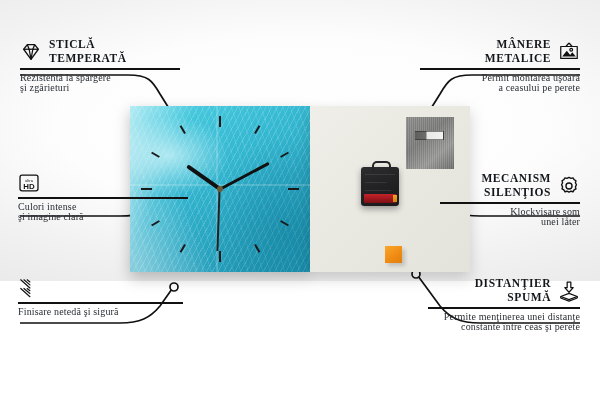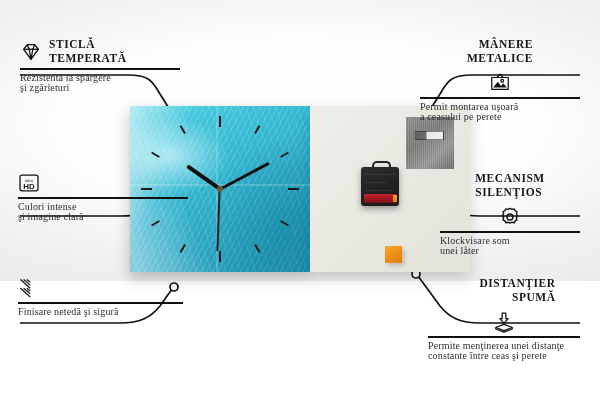--- a/index.html
+++ b/index.html
@@ -83,30 +83,30 @@
   }
   #foam-spacer{
     position:absolute;left:75px;top:140px;width:17px;height:17px;
     background:linear-gradient(145deg,#f9a72b 0%, #f08c14 55%, #e07f0c 100%);
     box-shadow:3px 3px 4px rgba(0,0,0,.16);
   }
 
   
   .callout{position:absolute;}
   .co-head{display:flex;align-items:center;gap:7px;}
-  .co-head.right{justify-content:flex-end;flex-direction:column;}
+  .co-head.right{justify-content:flex-end;}
   .co-title{
     font-weight:bold;font-size:11.5px;letter-spacing:.55px;
     color:#14181c;line-height:13.5px;text-transform:uppercase;
   }
   .co-rule{height:1.6px;background:#111;margin:3px 0 3px;}
   .co-sub{
     font-size:10px;line-height:10.6px;color:#2a2f34;letter-spacing:.15px;
   }
-  .co-sub.right{}
+  .co-sub.right{text-align:right;}
   .ico{width:22px;height:22px;flex:0 0 22px;}
   .ico svg{display:block;width:22px;height:22px;}
 
   #leaders{position:absolute;left:0;top:0;width:600px;height:400px;}
 </style>
 </head>
 <body>
 
 <div id="stage">
 
@@ -262,21 +262,21 @@
       </span>
     </div>
     <div class="co-rule"></div>
     <div class="co-sub right">
       <span>Permit montarea uşoară</span><br><span>a ceasului pe perete</span>
     </div>
   </div>
 
   <div class="callout" style="left:440px;top:172px;width:140px;">
     <div class="co-head right">
-      <span class="co-title" style="text-align:left;">
+      <span class="co-title" style="text-align:right;">
         <span>MECANISM</span><br><span>SILENŢIOS</span>
       </span>
       <span class="ico">
         <svg viewBox="0 0 24 24" fill="none" stroke="#111" stroke-width="1.5" stroke-linejoin="round">
           <path d="M12 2.6 l2.2 1.1 2.2 -.6 1.2 2 2 1.2 -.6 2.2 1.1 2.2 -1.1 2.2 .6 2.2 -2 1.2 -1.2 2 -2.2 -.6 -2.2 1.1 -2.2 -1.1 -2.2 .6 -1.2 -2 -2 -1.2 .6 -2.2 -1.1 -2.2 1.1 -2.2 -.6 -2.2 2 -1.2 1.2 -2 2.2 .6 Z"></path>
           <circle cx="12" cy="12" r="3.3"></circle>
         </svg>
       </span>
     </div>
     <div class="co-rule"></div>

